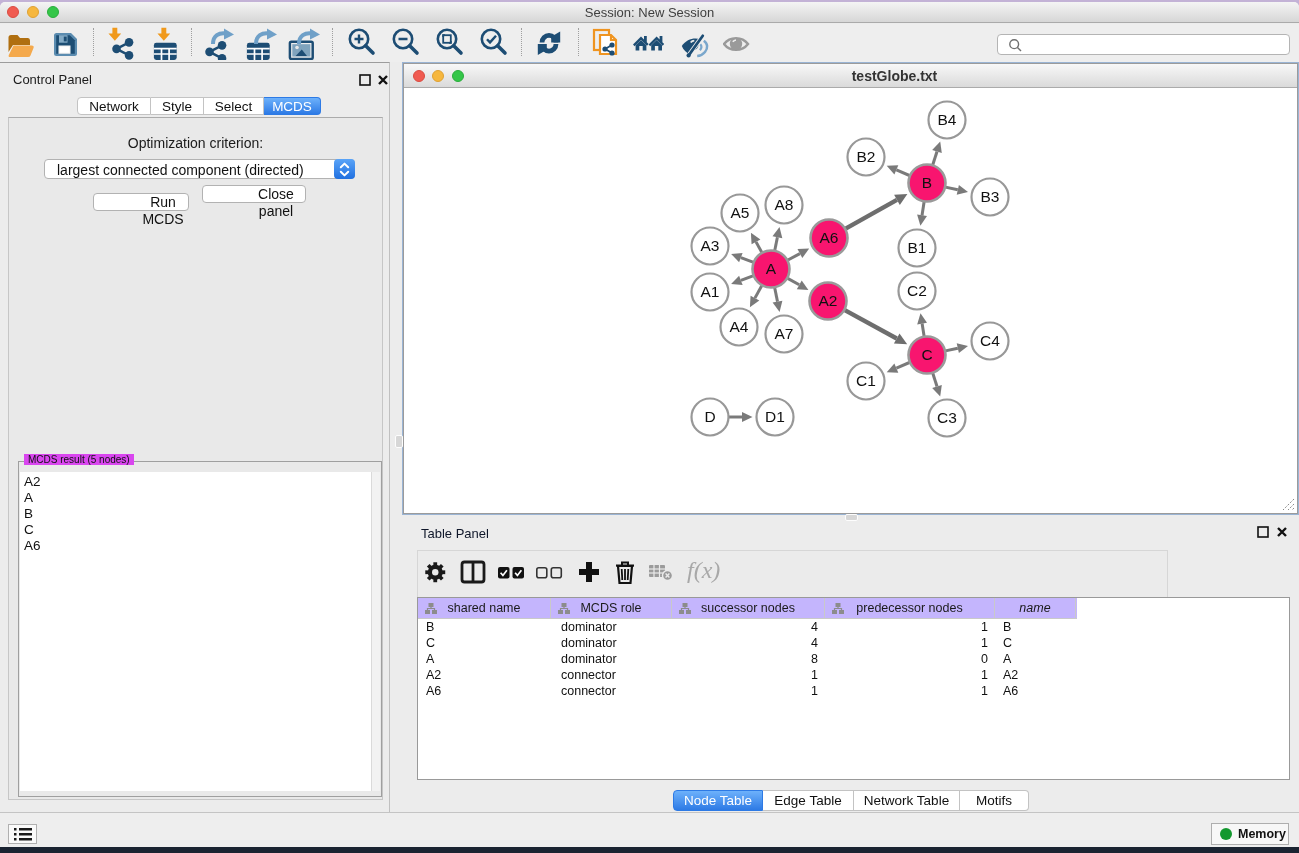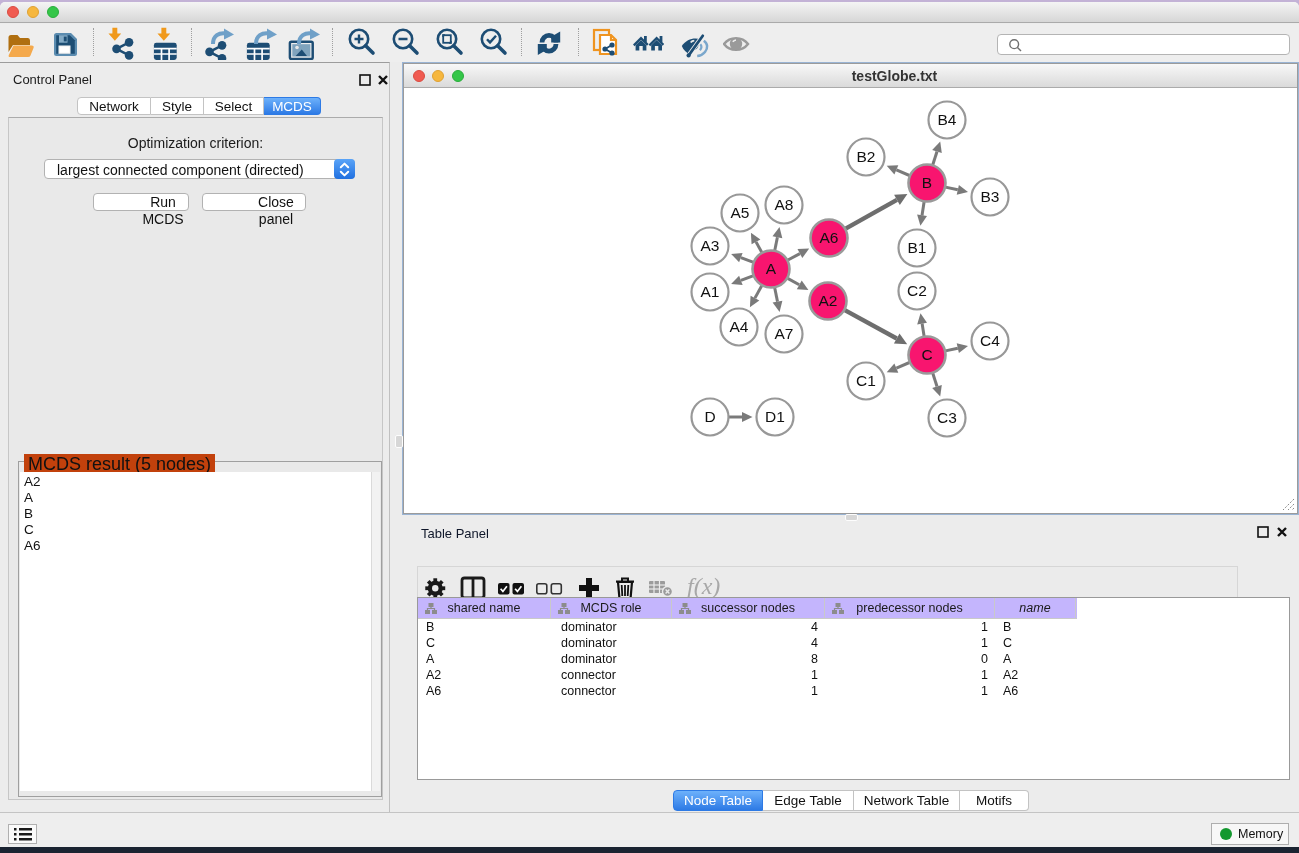--- a/index.html
+++ b/index.html
@@ -20,52 +20,53 @@
 .cptab { height:18px; line-height:17px; font-size:13.5px; text-align:center; background:#fff; border:1px solid #c3c3c3; border-left:none; color:#111; }
 .cptab.first { border-left:1px solid #c3c3c3; border-radius:4px 0 0 4px; }
 .cptab.sel { background:linear-gradient(#6db1fb,#2d7ae5); color:#fff; border-color:#2d7ae5; border-radius:0 4px 4px 0; }
 #cpbody { position:absolute; left:8px; top:54px; width:375px; height:683px; background:#e9e9e9; border:1px solid #c6c6c6; border-top-color:#ababab; }
 #optlabel { position:absolute; left:0; top:17px; width:100%; text-align:center; font-size:14px; color:#1a1a1a; }
 #combo { position:absolute; left:35px; top:41px; width:311px; height:20px; background:#fff; border:1px solid #b2b2b2; border-radius:4px; }
 #combo .ctext { position:absolute; left:12px; top:2px; font-size:14px; color:#111; }
 #combo .step { position:absolute; right:-1px; top:-1px; width:21px; height:20px; background:linear-gradient(#5aa4f8,#2070e0); border-radius:4px; }
 .btn { position:absolute; height:18px; background:#fff; border:1px solid #b2b2b2; border-radius:4px; font-size:14px; color:#111; text-align:center; line-height:17px;padding-left:44px; }
 #mcdsbox { position:absolute; left:9px; top:343px; width:364px; height:336px; border:1px solid #9f9f9f; }
-#mcdslabel { position:absolute; left:5px; top:-8px; background:#c2410c; padding:0 4px; font-size:18px; color:#111; }
+#mcdslabel { position:absolute; left:5px; top:-8px; background:#d946ef; padding:0 4px; font-size:10px; color:#111; }
 #mcdslist { position:absolute; left:1px; top:10px; width:360px; height:319px; background:#fff; font-size:13.5px; color:#111; line-height:16px; padding:2px 0 0 4px; }
 #mcdsscroll { position:absolute; right:1px; top:10px; width:9px; height:319px; background:#f2f2f2; border-left:1px solid #dadada; }
 #nwin { position:absolute; left:403px; top:61px; width:895px; height:451px; background:#fff; border:1px solid #9b9b9b; outline:1px solid rgba(110,150,200,0.65); }
 #ntitle { position:absolute; left:0; top:0; width:100%; height:24px; background:linear-gradient(#f8f8f8,#dadada); border-bottom:1px solid #ababab;padding-left:44px; }
 #ntitle .t1 { left:9px; background:#f05b51; border:0.5px solid #d94c42; }
 #ntitle .t2 { left:28px; background:#f6b73e; border:0.5px solid #dfa133; }
 #ntitle .t3 { left:48px; background:#35c649; border:0.5px solid #2aad3c; }
 #ntitle .tl { top:6px; }
 #ntitletext { position:absolute; top:4px; width:100%; text-align:center; font-size:14px; font-weight:700; color:#333; }
 #tpanel { position:absolute; left:403px; top:518px; width:896px; height:292px; background:#ececec; }
 #tphead .txt { position:absolute; left:18px; top:6px; font-size:13px; color:#0f172a; }
-#ttoolbar { position:absolute; left:14px; top:46px; width:821px; height:47px; background:#ebebeb; border:1px solid #d6d6d6; border-bottom:none;text-decoration:underline; }
+#ttoolbar { position:absolute; left:14px; top:30px; width:751px; height:47px; background:#ebebeb; border:1px solid #d6d6d6; border-bottom:none;text-decoration:underline; }
 #ttable { position:absolute; left:14px; top:77px; width:873px; height:183px; background:#fff; border:1px solid #999; }
 #thead { position:absolute; left:0; top:0; width:659px; height:21px; background:#c4b5fd; border-bottom:1px solid #c9c9c9; }
 .thcell { position:absolute; top:0; height:21px; border-right:1px solid #c9c9c9; font-size:12.5px; color:#1a1a1a; text-align:center; line-height:21px; }
 .trow { position:absolute; font-size:12.5px; color:#111; height:16px; line-height:16px; }
 #ttabs { position:absolute; left:270px; top:270px; height:21px; display:flex; }
 .ttab { height:21px; line-height:20px; font-size:13.5px; text-align:center; background:#fff; border:1px solid #c3c3c3; border-left:none; color:#111; }
 .ttab.sel { background:linear-gradient(#6db1fb,#2d7ae5); color:#fff; border:1px solid #2d7ae5; border-radius:4px 0 0 4px; }
 .ttab.last { border-radius:0 4px 4px 0; }
 #statusbar { position:absolute; left:0; top:812px; width:1299px; height:35px; background:#eeeeee; border-top:1px solid #c4c4c4; }
 #listbtn { position:absolute; left:8px; top:11px; width:29px; height:20px; background:#fafafa; border:1px solid #b0b0b0; }
 #membtn { position:absolute; right:10px; top:10px; width:78px; height:22px; background:#f7f7f7; border:1px solid #aeaeae; font-size:12.5px; color:#111; }
 #bottomstrip { position:absolute; left:0; top:847px; width:1299px; height:6px; background:#1a2331; }
 </style></head>
 <body>
 <div id="win">
   <div id="titlebar">
     <div class="tl t1"></div>
       <div class="tl t2"></div>
       <div class="tl t3"></div>
+    <div id="titletext">Session: New Session</div>
   </div>
   <div id="toolbar">
     <svg class="ticon" style="left:3px" width="34" height="34" viewBox="0 0 34 34">
         <path d="M5.5 26 V11.5 Q5.5 9 8 9 h6.5 l2.5 3 h8 Q27 12 27 14.5 V19 H10 Z" fill="#b06f10"></path>
 <path d="M10.5 19.5 H28.5 Q31.5 19.5 30.5 22 L27.5 29.5 Q27 31 25 31 H7 Q5 31 5.8 29 Z" fill="#f4a94c"></path>
       </svg>
     <svg class="ticon" style="left:47px" width="34" height="34" viewBox="0 0 34 34">
         <path d="M7 9.5 Q7 7 9.5 7 H24 L30 13 V27.5 Q30 30 27.5 30 H9.5 Q7 30 7 27.5 Z" fill="#5b8cb0"></path>
 <path d="M9.2 9.2 h13.6 l5 5 V27.8 H9.2 Z" fill="#1d4e74"></path>
 <rect x="12" y="9.2" width="8.5" height="7.5" fill="#84abc6"></rect>
@@ -242,21 +243,21 @@
     <div id="cpbody">
       <div id="combo">
           <div class="ctext">largest connected component (directed)</div>
         <div class="step"><svg width="21" height="21" viewBox="0 0 21 21">
               <path d="M6.8 8.3 L10.5 4.6 L14.2 8.3" fill="none" stroke="#fff" stroke-width="2" stroke-linecap="round" stroke-linejoin="round"></path>
               <path d="M6.8 12.7 L10.5 16.4 L14.2 12.7" fill="none" stroke="#fff" stroke-width="2" stroke-linecap="round" stroke-linejoin="round"></path>
             </svg></div>
       </div>
       <div id="optlabel">Optimization criterion:</div>
       <div class="btn" style="left:84px; top:75px; width:96px;">Run MCDS</div>
-      <div class="btn" style="left:193px; top:75px; width:104px;text-align:center;">Close panel</div>
+      <div class="btn" style="left:193px; top:67px; width:104px;text-align:center;">Close panel</div>
       <div id="mcdsbox">
         <div id="mcdslabel">MCDS result (5 nodes)</div>
         <div id="mcdslist">A2<br>A<br>B<br>C<br>A6</div>
         <div id="mcdsscroll"></div>
       </div>
     </div>
   </div>
 
   <div id="nwin">
     <div id="ntitle">
@@ -507,16 +508,16 @@
           <rect x="5" y="1" width="13" height="2.5"></rect>
           <rect x="0" y="6" width="2.5" height="2.5"></rect>
           <rect x="5" y="6" width="13" height="2.5"></rect>
           <rect x="0" y="11" width="2.5" height="2.5"></rect>
           <rect x="5" y="11" width="13" height="2.5"></rect>
         </g>
       </svg>
     </div>
   <div id="membtn">
       <span style="position:absolute;left:8px;top:4px;width:12px;height:12px;border-radius:50%;background:#13982f;"></span>
-      <span style="position:absolute;left:26px;top:3px;">Memory</span>
+      <span style="position:absolute;left:26px;top:3px;font-weight:bold;">Memory</span>
     </div>
 </div>
 <div id="bottomstrip"></div>
 
 </body></html>

